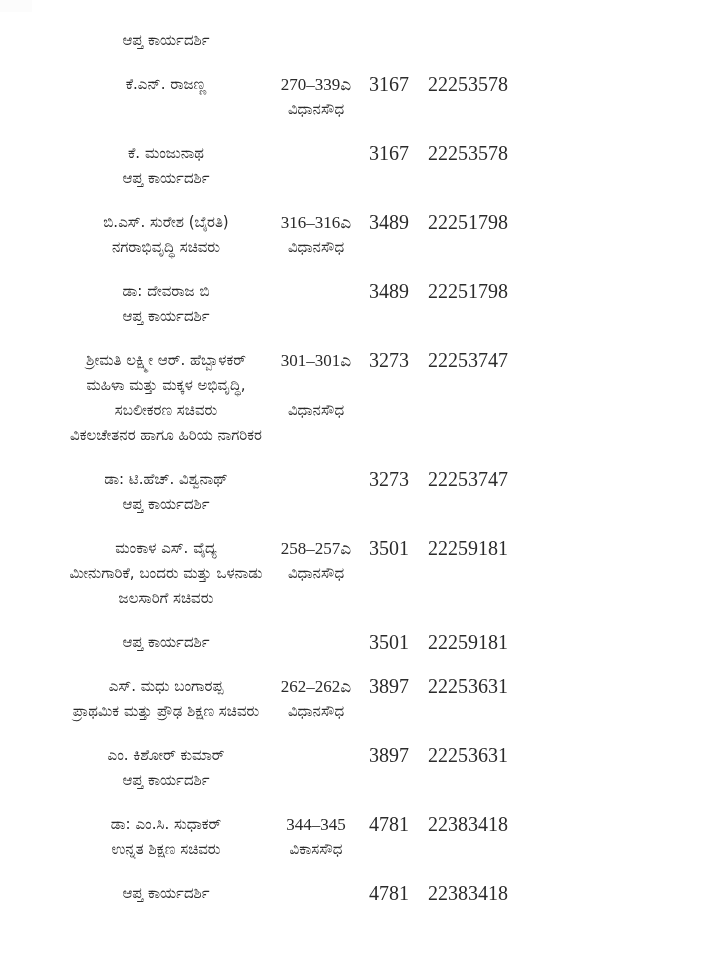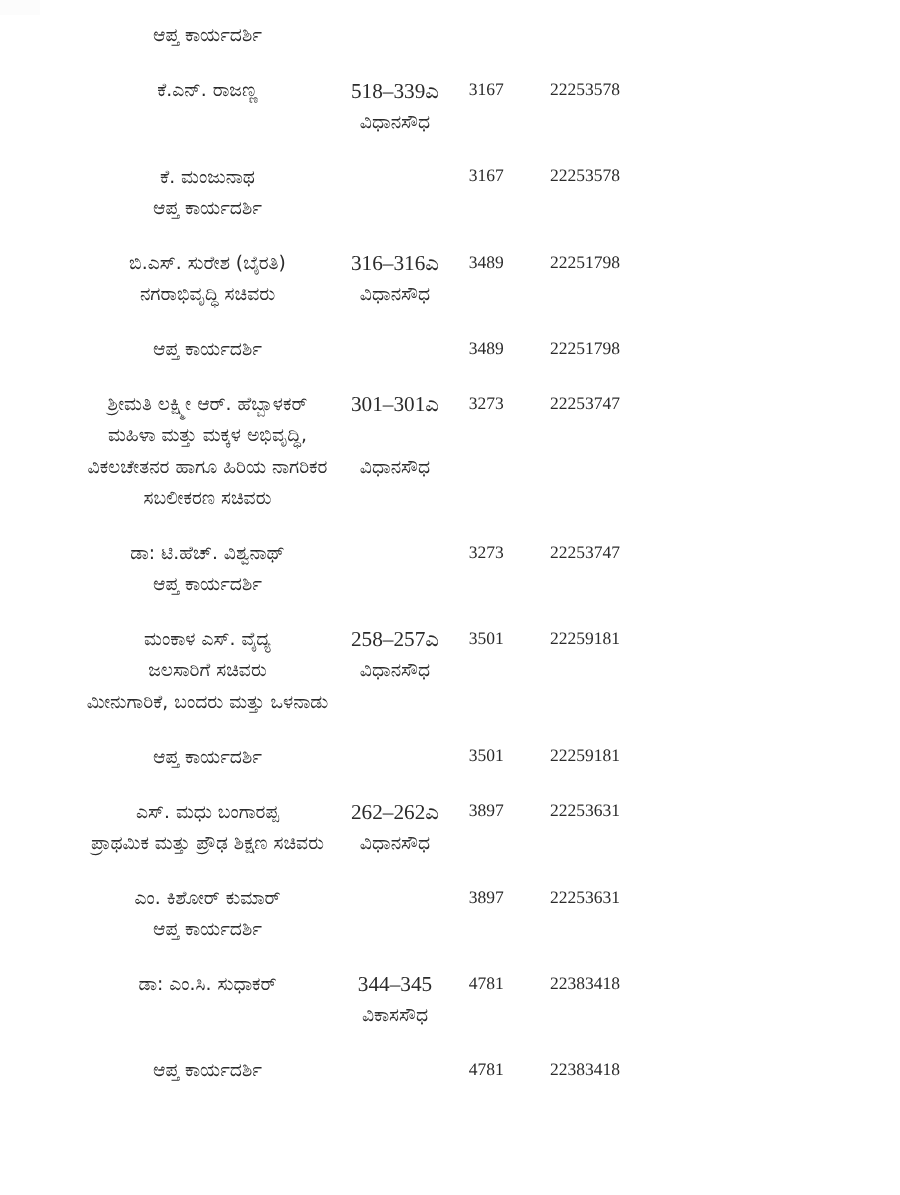--- a/index.html
+++ b/index.html
@@ -18,21 +18,21 @@
   }
   #scan-artifact {
     position: absolute;
     left: 0;
     top: 0;
     width: 32px;
     height: 12px;
     background: #fcfcfc;
   }
   #entries {
-    padding-top: 16px;
+    padding-top: 28px;
   }
   .entry {
     display: grid;
     grid-template-columns: 212px 88px 58px 100px;
     padding-left: 60px;
     margin-bottom: 19px;
     align-items: start;
   }
   .cell {
     text-align: center;
@@ -53,21 +53,21 @@
     line-height: 25px;
     white-space: nowrap;
     min-height: 25px;
   }
   .room-cell .room-number {
     font-family: "Liberation Serif", "DejaVu Serif", serif;
     font-size: 17px;
   }
   .num-cell {
     font-family: "Liberation Serif", "DejaVu Serif", serif;
-    font-size: 14px;
+    font-size: 20px;
     line-height: 25px;
     white-space: nowrap;
   }
 </style>
 </head>
 <body>
 
 <main id="page">
   <div id="scan-artifact"></div>
   <section id="entries">
@@ -79,21 +79,21 @@
     <div class="cell room-cell"></div>
     <div class="cell num-cell"></div>
     <div class="cell num-cell"></div>
   </div>
 
   <div class="entry">
     <div class="cell name-cell">
       <div class="person-name">ಕೆ.ಎನ್. ರಾಜಣ್ಣ</div>
         </div>
     <div class="cell room-cell">
-          <div class="room-line room-number">518–339ಎ</div>
+          <div class="room-line room-number">270–339ಎ</div>
           <div class="room-line">ವಿಧಾನಸೌಧ</div>
         </div>
     <div class="cell num-cell">3167</div>
     <div class="cell num-cell">22253578</div>
   </div>
 
   <div class="entry">
     <div class="cell name-cell">
       <div class="person-name">ಕೆ. ಮಂಜುನಾಥ</div>
     <div class="designation-line">ಆಪ್ತ ಕಾರ್ಯದರ್ಶಿ</div>
@@ -111,33 +111,34 @@
     <div class="cell room-cell">
           <div class="room-line room-number">316–316ಎ</div>
           <div class="room-line">ವಿಧಾನಸೌಧ</div>
         </div>
     <div class="cell num-cell">3489</div>
     <div class="cell num-cell">22251798</div>
   </div>
 
   <div class="entry">
     <div class="cell name-cell">
+      <div class="person-name">ಡಾ: ದೇವರಾಜ ಬಿ</div>
     <div class="designation-line">ಆಪ್ತ ಕಾರ್ಯದರ್ಶಿ</div>
         </div>
     <div class="cell room-cell"></div>
     <div class="cell num-cell">3489</div>
     <div class="cell num-cell">22251798</div>
   </div>
 
   <div class="entry">
     <div class="cell name-cell">
       <div class="person-name">ಶ್ರೀಮತಿ ಲಕ್ಷ್ಮೀ ಆರ್. ಹೆಬ್ಬಾಳಕರ್</div>
     <div class="designation-line">ಮಹಿಳಾ ಮತ್ತು ಮಕ್ಕಳ ಅಭಿವೃದ್ಧಿ,</div>
+          <div class="designation-line">ಸಬಲೀಕರಣ ಸಚಿವರು</div>
           <div class="designation-line">ವಿಕಲಚೇತನರ ಹಾಗೂ ಹಿರಿಯ ನಾಗರಿಕರ</div>
-          <div class="designation-line">ಸಬಲೀಕರಣ ಸಚಿವರು</div>
         </div>
     <div class="cell room-cell">
           <div class="room-line room-number">301–301ಎ</div>
           <div class="room-line"></div>
           <div class="room-line">ವಿಧಾನಸೌಧ</div>
         </div>
     <div class="cell num-cell">3273</div>
     <div class="cell num-cell">22253747</div>
   </div>
 
@@ -147,22 +148,22 @@
     <div class="designation-line">ಆಪ್ತ ಕಾರ್ಯದರ್ಶಿ</div>
         </div>
     <div class="cell room-cell"></div>
     <div class="cell num-cell">3273</div>
     <div class="cell num-cell">22253747</div>
   </div>
 
   <div class="entry">
     <div class="cell name-cell">
       <div class="person-name">ಮಂಕಾಳ ಎಸ್. ವೈದ್ಯ</div>
-    <div class="designation-line">ಜಲಸಾರಿಗೆ ಸಚಿವರು</div>
-          <div class="designation-line">ಮೀನುಗಾರಿಕೆ, ಬಂದರು ಮತ್ತು ಒಳನಾಡು</div>
+    <div class="designation-line">ಮೀನುಗಾರಿಕೆ, ಬಂದರು ಮತ್ತು ಒಳನಾಡು</div>
+          <div class="designation-line">ಜಲಸಾರಿಗೆ ಸಚಿವರು</div>
         </div>
     <div class="cell room-cell">
           <div class="room-line room-number">258–257ಎ</div>
           <div class="room-line">ವಿಧಾನಸೌಧ</div>
         </div>
     <div class="cell num-cell">3501</div>
     <div class="cell num-cell">22259181</div>
   </div>
 
   <div class="entry">
@@ -193,20 +194,21 @@
     <div class="designation-line">ಆಪ್ತ ಕಾರ್ಯದರ್ಶಿ</div>
         </div>
     <div class="cell room-cell"></div>
     <div class="cell num-cell">3897</div>
     <div class="cell num-cell">22253631</div>
   </div>
 
   <div class="entry">
     <div class="cell name-cell">
       <div class="person-name">ಡಾ: ಎಂ.ಸಿ. ಸುಧಾಕರ್</div>
+    <div class="designation-line">ಉನ್ನತ ಶಿಕ್ಷಣ ಸಚಿವರು</div>
         </div>
     <div class="cell room-cell">
           <div class="room-line room-number">344–345</div>
           <div class="room-line">ವಿಕಾಸಸೌಧ</div>
         </div>
     <div class="cell num-cell">4781</div>
     <div class="cell num-cell">22383418</div>
   </div>
 
   <div class="entry">

